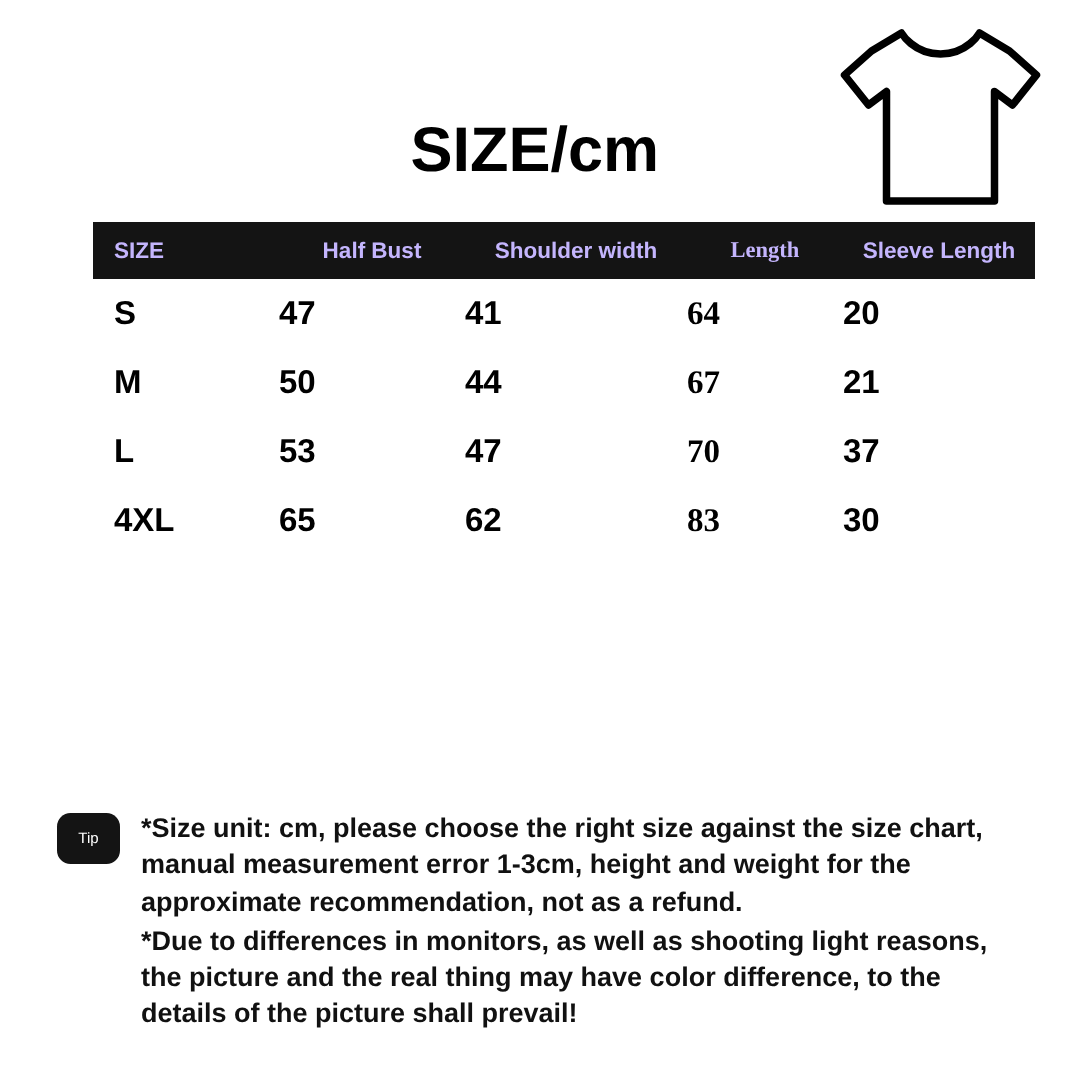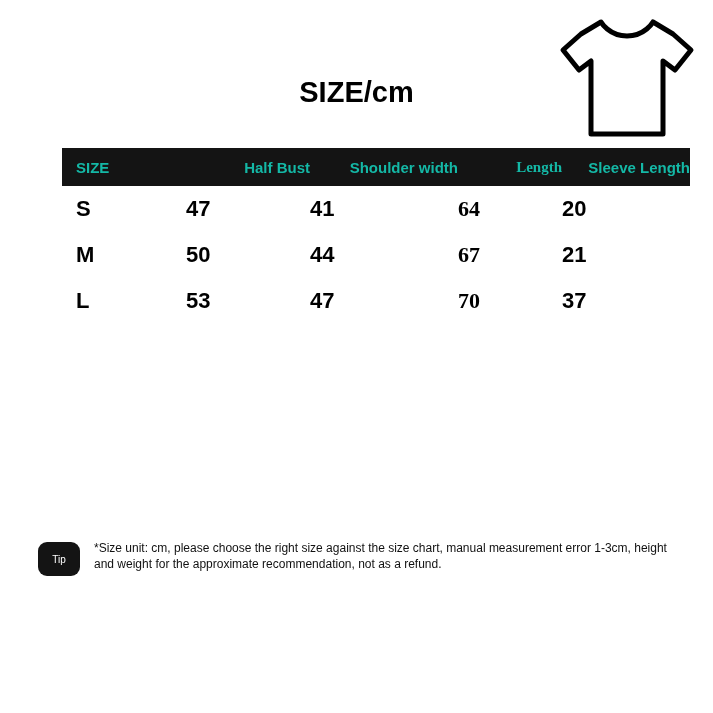--- a/index.html
+++ b/index.html
@@ -29,43 +29,43 @@
     height: 125px;
   }
 
   
   .title {
     position: absolute;
     top: 76px;
     left: 0;
     width: 713px;
     text-align: center;
-    font-size: 29px;
+    font-size: 42px;
     font-weight: bold;
     letter-spacing: 0px;
   }
 
   
   .size-table {
     position: absolute;
     top: 148px;
     left: 62px;
     width: 614px;
     border-collapse: collapse;
     table-layout: fixed;
   }
   .size-table thead tr {
     background: #141414;
-    color: #14b8a6;
+    color: #c4b5fd;
   }
   .size-table thead th {
     height: 38px;
     font-size: 15px;
     font-weight: bold;
-    text-align: right;
+    text-align: center;
     padding: 0;
     vertical-align: middle;
   }
   .size-table thead th.col-size {
     text-align: left;
     padding-left: 14px;
   }
   .size-table tbody td {
     height: 46px;
     font-size: 22px;
@@ -101,23 +101,24 @@
     color: #ffffff;
     border-radius: 9px;
     font-size: 10px;
     display: flex;
     align-items: center;
     justify-content: center;
     margin-top: 2px;
   }
   .tip-text {
     margin-left: 14px;
-    font-size: 12px;
+    font-size: 18px;
     line-height: 1.35;
     color: #111111;
+    font-weight: bold;
   }
   .tip-text p {
     margin: 0 0 2px 0;
   }
 </style>
 </head>
 <body>
 
 <div class="page">
 
@@ -154,23 +155,31 @@
         <td class="c4">67</td>
         <td class="c5">21</td>
       </tr>
       <tr>
         <td class="col-size c1">L</td>
         <td class="c2">53</td>
         <td class="c3">47</td>
         <td class="c4">70</td>
         <td class="c5">37</td>
       </tr>
+      <tr>
+        <td class="col-size c1">4XL</td>
+        <td class="c2">65</td>
+        <td class="c3">62</td>
+        <td class="c4">83</td>
+        <td class="c5">30</td>
+      </tr>
     </tbody>
   </table>
 
   <div class="tip-wrap">
     <div class="tip-badge">Tip</div>
     <div class="tip-text">
       <p>*Size unit: cm, please choose the right size against the size chart, manual measurement error 1-3cm, height and weight for the approximate recommendation, not as a refund.</p>
+      <p>*Due to differences in monitors, as well as shooting light reasons, the picture and the real thing may have color difference, to the details of the picture shall prevail!</p>
     </div>
   </div>
 
 </div>
 
 </body></html>

